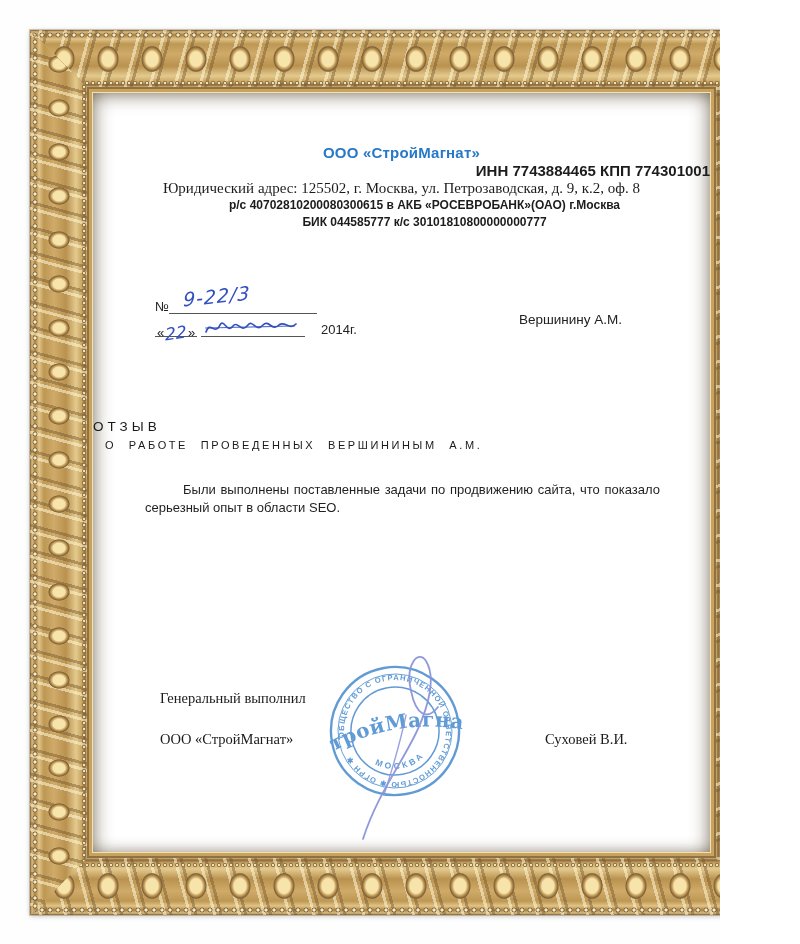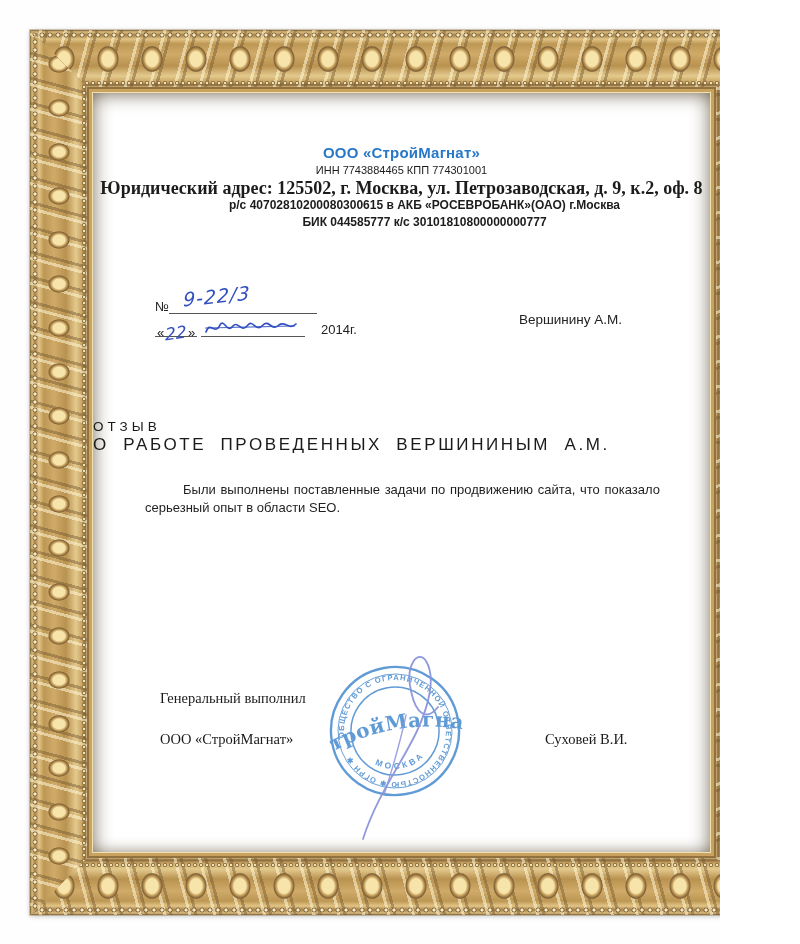--- a/index.html
+++ b/index.html
@@ -58,43 +58,43 @@
   
   .paper{position:absolute;left:63px;top:63px;right:63px;bottom:63px;background:#fff;
     box-shadow:0 0 0 1px #f0e2b0,0 0 0 4px #caa25f,0 0 0 6px #93713d,
       inset 0 14px 16px -10px rgba(70,55,30,.5),
       inset 0 -12px 14px -10px rgba(70,55,30,.38),
       inset 14px 0 16px -10px rgba(70,55,30,.45),
       inset -14px 0 16px -10px rgba(70,55,30,.45);}
   
   .letterhead{position:absolute;left:0;top:50px;width:100%;text-align:center;color:#1c1c1c;}
   .lh-company{font-size:15px;font-weight:bold;color:#2878c8;line-height:19px;letter-spacing:.2px;}
-  .lh-inn{font-size:11px;font-weight:normal;line-height:17px;}
-  .lh-addr{font-family:"Liberation Serif",serif;font-size:18px;font-weight:bold;line-height:18px;}
+  .lh-inn{font-size:15px;font-weight:bold;line-height:17px;text-align:right;}
+  .lh-addr{font-family:"Liberation Serif",serif;font-size:15px;font-weight:normal;line-height:18px;}
   .lh-acc,.lh-bik,.lh-tel{font-size:12px;font-weight:bold;line-height:16.5px;margin-left:46px;}
   
   .ref{position:absolute;left:62px;top:205px;font-size:13px;color:#222;}
   .uline{display:inline-block;border-bottom:1px solid #555;}
   .num-line{position:relative;}
   .num-ul{width:148px;height:15px;vertical-align:bottom;position:relative;}
   .hand{color:#3350c0;font-family:"DejaVu Sans",sans-serif;font-style:italic;}
   .hand-num{position:absolute;left:14px;top:-13px;font-size:19px;letter-spacing:1px;
             transform:rotate(-6deg) skewX(-8deg);white-space:nowrap;}
   .date-row{margin-top:7px;display:flex;align-items:flex-end;}
   .day-ul{height:15px;position:relative;padding:0 2px;}
   .hand-day{position:relative;top:2px;font-size:17px;display:inline-block;
             transform:rotate(-8deg) skewX(-6deg);margin:0 1px;}
   .month-ul{width:104px;height:15px;margin-left:4px;position:relative;}
   .month-ul svg{position:absolute;left:2px;bottom:-4px;}
   .year{margin-left:16px;}
   .addressee{position:absolute;right:88px;top:219px;font-size:13.5px;color:#222;}
   
   .title{position:absolute;left:0;top:325px;width:100%;text-align:left;color:#1a1a1a;}
   .title-l1{font-size:13.5px;letter-spacing:4px;line-height:18px;}
-  .title-l2{font-size:17px;letter-spacing:2.6px;word-spacing:7px;line-height:18px;}
+  .title-l2{font-size:11px;letter-spacing:2.6px;word-spacing:7px;line-height:18px;padding-left:12px;}
   
   .body-text{position:absolute;left:52px;right:50px;top:388px;color:#1f1f1f;}
   .body-text p{font-size:13px;line-height:17.5px;text-align:justify;text-indent:38px;
                margin:0 0 9px 0;}
   
   .sig-pos{position:absolute;left:67px;top:597px;font-family:"Liberation Serif",serif;
            font-size:14.5px;color:#1a1a1a;}
   .sig-comp{position:absolute;left:67px;top:638px;font-family:"Liberation Serif",serif;
             font-size:14.5px;color:#1a1a1a;}
   .sig-name{position:absolute;left:452px;top:638px;font-family:"Liberation Serif",serif;

